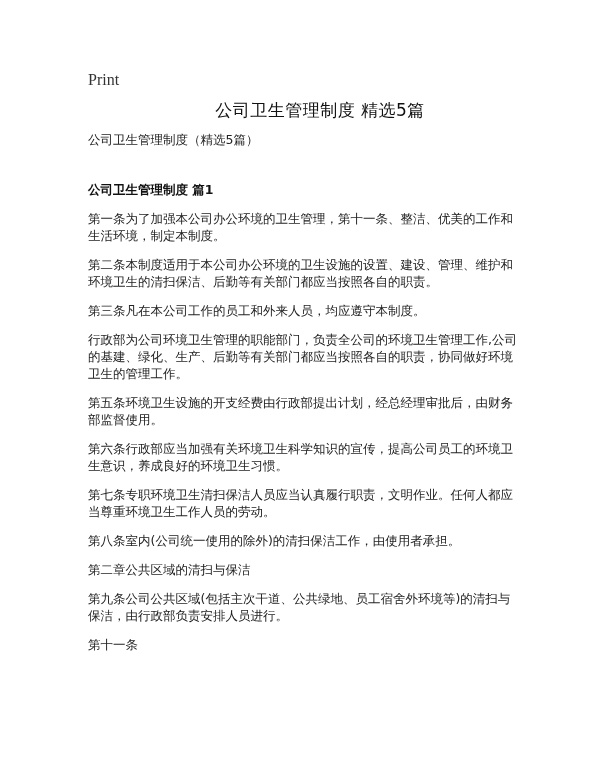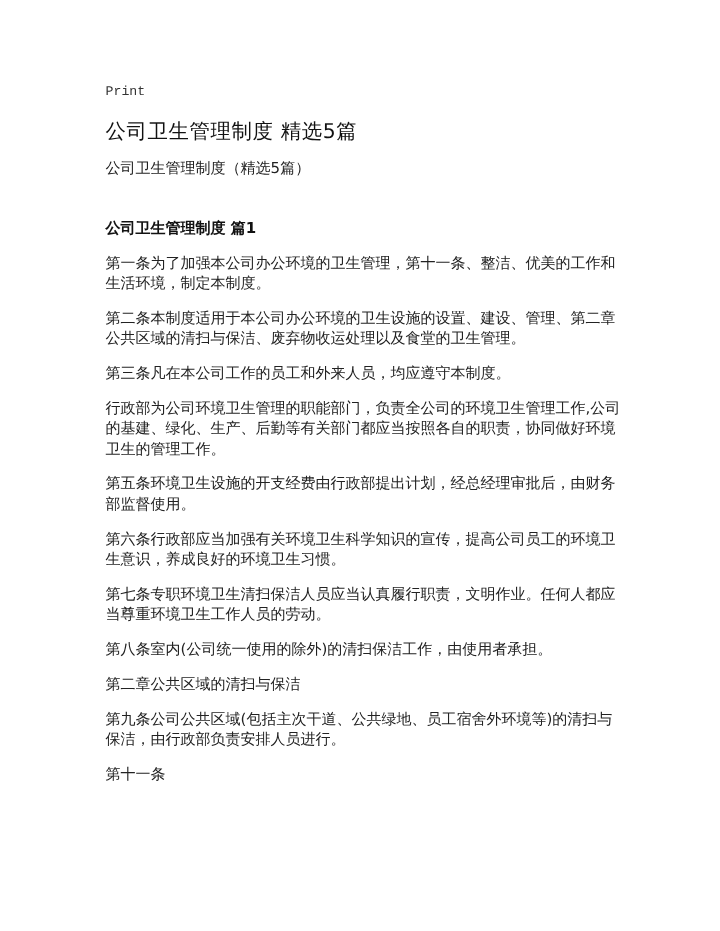--- a/index.html
+++ b/index.html
@@ -18,29 +18,30 @@
     .page {
       position: absolute;
       left: 88px;
       top: 0;
       width: 432px;
     }
     .print-label {
       position: absolute;
       left: 0;
       top: 71px;
-      font-family: Liberation Mono, monospace;
-      font-size: 11px;
+      font-family: Liberation Serif, serif;
+      font-size: 16px;
       color: #333;
     }
     .doc-title {
       position: absolute;
-      left: 0;
+      left: 16px;
       width: 432px;
       top: 99px;
+      text-align: center;
       font-size: 17px;
       line-height: 22px;
       color: #111;
       letter-spacing: 0.5px;
     }
     .doc-body {
       position: absolute;
       left: 0;
       top: 131px;
       width: 432px;
@@ -63,21 +64,21 @@
 <body>
 
 <div class="page">
   <div class="print-label">Print</div>
   <h1 class="doc-title" style="margin:0;font-weight:normal;">公司卫生管理制度  精选5篇</h1>
 
   <div class="doc-body">
     <p class="para subtitle">公司卫生管理制度（精选5篇）</p>
     <p class="para section-head">公司卫生管理制度 篇1</p>
     <p class="para">第一条为了加强本公司办公环境的卫生管理，第十一条、整洁、优美的工作和生活环境，制定本制度。</p>
-    <p class="para">第二条本制度适用于本公司办公环境的卫生设施的设置、建设、管理、第二章公共区域的清扫与保洁、废弃物收运处理以及食堂的卫生管理。</p>
+    <p class="para">第二条本制度适用于本公司办公环境的卫生设施的设置、建设、管理、维护和环境卫生的清扫保洁、后勤等有关部门都应当按照各自的职责。</p>
     <p class="para">第三条凡在本公司工作的员工和外来人员，均应遵守本制度。</p>
     <p class="para">行政部为公司环境卫生管理的职能部门，负责全公司的环境卫生管理工作,公司的基建、绿化、生产、后勤等有关部门都应当按照各自的职责，协同做好环境卫生的管理工作。</p>
     <p class="para">第五条环境卫生设施的开支经费由行政部提出计划，经总经理审批后，由财务部监督使用。</p>
     <p class="para">第六条行政部应当加强有关环境卫生科学知识的宣传，提高公司员工的环境卫生意识，养成良好的环境卫生习惯。</p>
     <p class="para">第七条专职环境卫生清扫保洁人员应当认真履行职责，文明作业。任何人都应当尊重环境卫生工作人员的劳动。</p>
     <p class="para">第八条室内(公司统一使用的除外)的清扫保洁工作，由使用者承担。</p>
     <p class="para">第二章公共区域的清扫与保洁</p>
     <p class="para">第九条公司公共区域(包括主次干道、公共绿地、员工宿舍外环境等)的清扫与保洁，由行政部负责安排人员进行。</p>
     <p class="para">第十一条</p>
   </div>

